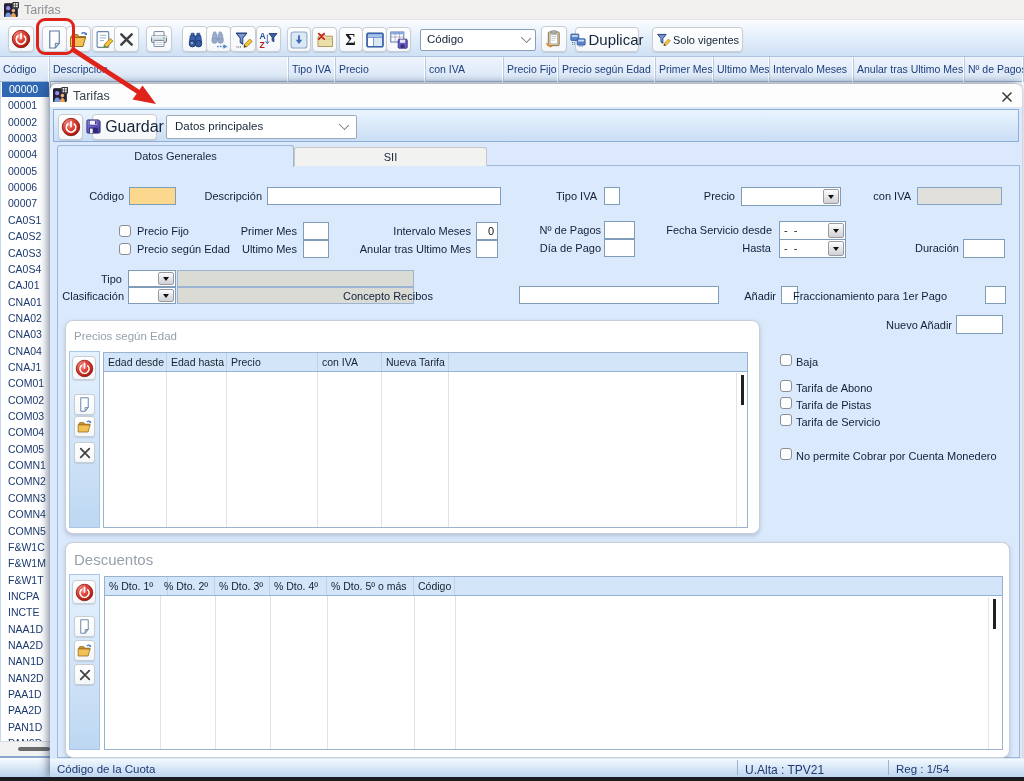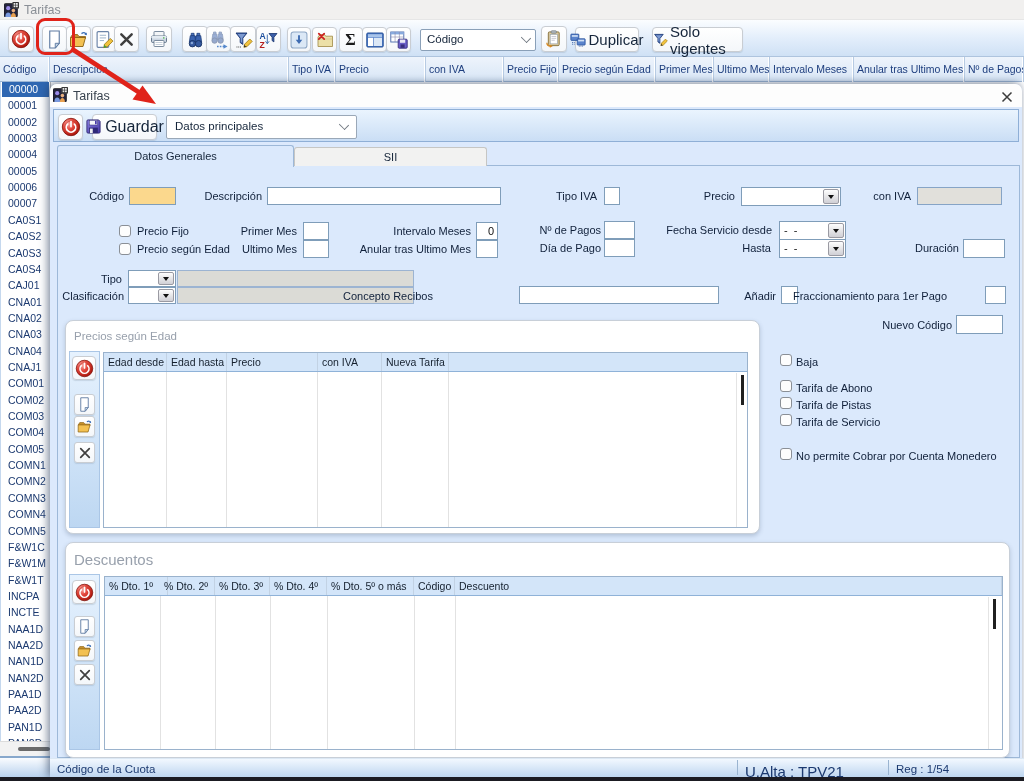--- a/index.html
+++ b/index.html
@@ -222,21 +222,21 @@
   </div>
 <div class="tb" style="left:652px;top:27px;width:91px;height:25px;border-radius:4px">
     <span class="ti" style="margin-right:2px">
       <svg width="15" height="15" viewBox="0 0 19 18" xmlns="http://www.w3.org/2000/svg">
         <path d="M2 2.5 h11 l-4.2 5.2 v6.2 l-2.6 -1.8 v-4.4 z" fill="#3c5fa8" stroke="#17336e" stroke-width="0.9"></path>
         <path d="M3.6 3.6 h7.8 l-3.2 3.9 v4.8 l-1.4 -1 v-3.8 z" fill="#7d9ad0"></path>
         <path d="M10.5 13.8 l5.3-5.3 2.4 2.4 -5.3 5.3 -3 0.6 z" fill="#f2c23e" stroke="#a07c14" stroke-width="0.8"></path>
         <path d="M10.5 13.8 l0.7 1.7 1.7 0.7 -3 0.6 z" fill="#333"></path>
       </svg>
     </span>
-    <span style="font-size:15px;color:#15253a">Solo vigentes</span>
+    <span style="font-size:11px;color:#15253a">Solo vigentes</span>
   </div>
 <div class="abs" style="left:0;top:57px;width:1024px;height:25px;background:linear-gradient(#eef4fc,#d8e6f6);border-bottom:1px solid #9eb6d4"></div>
 <div class="abs" style="left:0;top:57px;width:1024px;height:25px;overflow:hidden">
 <div class="hdc" style="left:0px;width:50px">Código</div>
 <div class="hdc" style="left:50px;width:239px">Descripción</div>
 <div class="hdc" style="left:289px;width:47px">Tipo IVA</div>
 <div class="hdc" style="left:336px;width:90px">Precio</div>
 <div class="hdc" style="left:426px;width:78px">con IVA</div>
 <div class="hdc" style="left:504px;width:55px">Precio Fijo</div>
 <div class="hdc" style="left:559px;width:97px">Precio según Edad</div>
@@ -415,21 +415,21 @@
       <span class="dar"></span>
     </div>
   </div>
 <div class="in" style="left:177px;top:287px;width:237px;height:17px;background:#dbdbd6;border-color:#9cb4d2"></div>
 <div class="lb" style="left:343px;top:290px;width:170px;text-align:left">Concepto Recibos</div>
 <div class="in" style="left:519px;top:286px;width:200px;height:18px;background:#fff;"></div>
 <div class="lb" style="left:606px;top:290px;width:170px;text-align:right">Añadir</div>
 <div class="in" style="left:781px;top:286px;width:17px;height:18px;background:#fff;"></div>
 <div class="lb" style="left:760px;top:290px;width:220px;text-align:center">Fraccionamiento para 1er Pago</div>
 <div class="in" style="left:985px;top:286px;width:21px;height:18px;background:#fff;"></div>
-<div class="lb" style="left:782px;top:319px;width:170px;text-align:right">Nuevo Código</div>
+<div class="lb" style="left:782px;top:319px;width:170px;text-align:right">Nuevo Añadir</div>
 <div class="in" style="left:956px;top:315px;width:47px;height:19px;background:#fff;"></div>
 <div class="abs" style="left:65px;top:320px;width:695px;height:214px;background:#fff;border:1px solid #c8cfd8;border-radius:8px;box-shadow:0 2px 4px rgba(60,80,110,.25)"></div>
 <div class="abs" style="left:74px;top:330px;font-size:11.5px;color:#98a0ac">Precios según Edad</div>
 <div class="abs" style="left:69px;top:351px;width:31px;height:177px;background:linear-gradient(#e6f2fe,#bdd7f2);border:1px solid #aac6e6"></div>
 <div class="tb" style="left:72px;top:356px;width:24px;height:24px;border-radius:4px">
     <span class="ti">
       <svg width="19" height="19" viewBox="0 0 20 20" xmlns="http://www.w3.org/2000/svg">
         <defs>
           <radialGradient id="pg" cx="35%" cy="30%" r="75%">
             <stop offset="0" stop-color="#f9a9a4"></stop>
@@ -540,33 +540,32 @@
     </span>
   </div>
 <div class="abs" style="left:104px;top:576px;width:899px;height:174px;background:#fff;border:1px solid #9ab2cc"></div>
 <div class="abs" style="left:105px;top:577px;width:897px;height:19px;background:#d3e5f9;border-bottom:1px solid #8fb2d8;overflow:hidden">
 <div class="ghc" style="left:0px;width:63px">% Dto. 1º</div>
 <div class="ghc" style="left:55px;width:55px">% Dto. 2º</div>
 <div class="ghc" style="left:110px;width:55px">% Dto. 3º</div>
 <div class="ghc" style="left:165px;width:57px">% Dto. 4º</div>
 <div class="ghc" style="left:222px;width:87px">% Dto. 5º o más</div>
 <div class="ghc" style="left:309px;width:41px">Código</div>
-<div class="ghc" style="left:350px;width:547px">Descuento</div>
 </div>
 <div class="gline" style="left:160px;top:596px;height:153px"></div>
 <div class="gline" style="left:215px;top:596px;height:153px"></div>
 <div class="gline" style="left:270px;top:596px;height:153px"></div>
 <div class="gline" style="left:327px;top:596px;height:153px"></div>
 <div class="gline" style="left:414px;top:596px;height:153px"></div>
 <div class="gline" style="left:455px;top:596px;height:153px"></div>
 <div class="abs" style="left:988px;top:597px;width:1px;height:152px;background:#e4e4e4"></div>
 <div class="abs" style="left:993px;top:599px;width:2.5px;height:30px;background:#202020"></div>
 <div class="abs" style="left:50px;top:758px;width:974px;height:19px;background:linear-gradient(#f2f8ff,#bed6f0);border-top:1px solid #dce8f4"></div>
 <div class="abs" style="left:57px;top:763px;font-size:11.5px;color:#1c3a70">Código de la Cuota</div>
 <div class="abs" style="left:737px;top:760px;width:1px;height:15px;background:#9ab4d0"></div>
-<div class="abs" style="left:745px;top:763px;font-size:15px;color:#1c3a70">U.Alta : TPV21</div>
+<div class="abs" style="left:745px;top:763px;font-size:12px;color:#1c3a70">U.Alta : TPV21</div>
 <div class="abs" style="left:888px;top:760px;width:1px;height:15px;background:#9ab4d0"></div>
 <div class="abs" style="left:896px;top:763px;font-size:11.5px;color:#1c3a70">Reg : 1/54</div>
 <div class="abs" style="left:0;top:777px;width:1024px;height:4px;background:#1b1b22"></div>
 <div class="abs" style="left:36px;top:18px;width:39px;height:37px;border:3px solid #e0231a;border-radius:9px;z-index:10"></div>
 <svg class="abs" style="left:60px;top:45px;z-index:10" width="110" height="70" viewBox="0 0 110 70">
     <path d="M12 4 L80 48" stroke="#e0231a" stroke-width="4.6" fill="none"></path>
     <path d="M96 59 L72.5 54.5 L82.5 40.5 z" fill="#e0231a"></path>
   </svg>
 </body></html>

